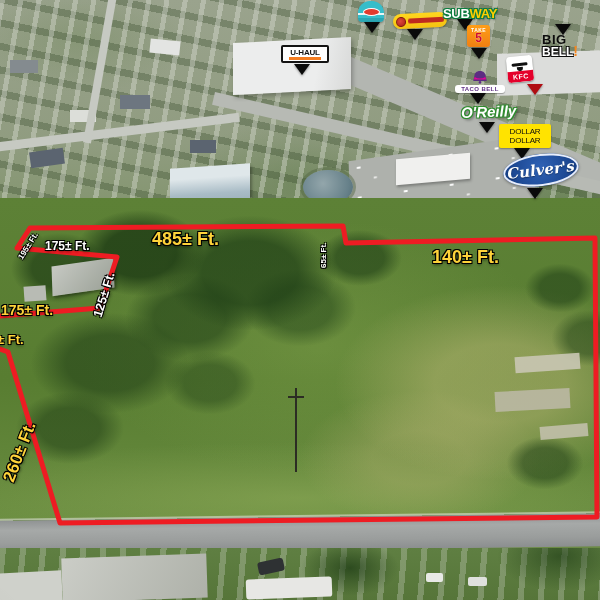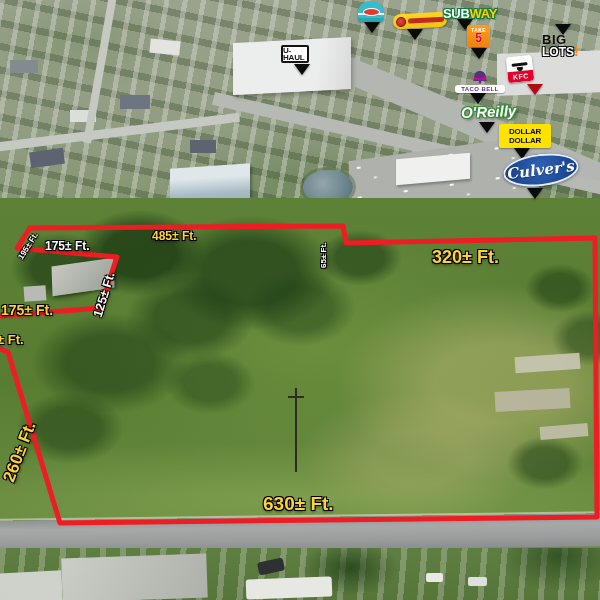--- a/index.html
+++ b/index.html
@@ -91,21 +91,21 @@
   .vignette{left:0;top:0;right:0;bottom:0;
     background:radial-gradient(120% 120% at 50% 45%, transparent 60%, rgba(20,30,15,.18));}
 
   
   .boundary{left:0;top:0;z-index:5;}
 
   
   .lbl{z-index:6;font-weight:700;white-space:nowrap;color:#fed33a;
     text-shadow:-1px -1px 0 #000,1px -1px 0 #000,-1px 1px 0 #000,1px 1px 0 #000,0 2px 3px rgba(0,0,0,.55);}
   .wl{color:#ffffff;}
-  .m485{left:152px;top:229px;font-size:12px;}
+  .m485{left:152px;top:229px;font-size:18px;}
   .m320{left:432px;top:247px;font-size:18px;}
   .m630{left:263px;top:493px;font-size:19px;}
   .m260{left:18px;top:465px;font-size:17px;transform:rotate(-69deg);transform-origin:left bottom;}
   .m175y{left:1px;top:302px;font-size:14px;}
   .mpart{left:-3px;top:332px;font-size:13px;}
   .m175w{left:45px;top:239px;font-size:12px;}
   .m125w{left:104px;top:305px;font-size:12.5px;transform:rotate(-73deg);transform-origin:left bottom;}
   .m195w{left:24px;top:252px;font-size:8px;transform:rotate(-58deg);transform-origin:left bottom;}
   .m65w{left:328px;top:259px;font-size:8px;transform:rotate(-90deg);transform-origin:left bottom;}
   .area{left:286px;top:335px;font-size:21px;text-decoration:underline;text-decoration-thickness:2px;text-underline-offset:3px;}
@@ -140,21 +140,21 @@
     align-items:center;justify-content:center;box-shadow:0 1px 2px rgba(0,0,0,.4);}
   .take5-take{position:static;font-size:5px;font-weight:900;color:#fff;letter-spacing:.4px;line-height:5px;}
   .take5-five{position:static;font-size:12px;font-weight:900;color:#cf0a2c;line-height:11px;text-shadow:0 0 1px #fff;}
 
   .biglots{left:542px;top:18px;line-height:11px;white-space:nowrap;margin-top:16px;}
   .bl-big{position:static;display:block;color:#0d0d0d;font-size:13px;font-weight:900;letter-spacing:.5px;}
   .bl-lots{position:static;color:#ffffff;font-size:12px;font-weight:900;
     text-shadow:-1px -1px 0 #0d0d0d,1px -1px 0 #0d0d0d,-1px 1px 0 #0d0d0d,1px 1px 0 #0d0d0d;}
   .bl-bang{position:static;color:#f6871f;font-size:14px;font-weight:900;}
 
-  .uhaul{left:281px;top:45px;width:28px;height:18px;background:#fff;border:2px solid #141414;border-radius:2px;
+  .uhaul{left:281px;top:45px;width:48px;height:18px;background:#fff;border:2px solid #141414;border-radius:2px;
     display:flex;flex-direction:column;align-items:center;justify-content:center;gap:1px;}
   .uhaul-text{position:static;font-size:8px;font-weight:900;letter-spacing:-.2px;color:#141414;line-height:7px;}
   .uhaul-bar{position:static;width:32px;height:3px;background:#f47c20;}
 
   .tacobell{left:455px;top:70px;width:50px;text-align:center;}
   .tb-bell{position:static;display:block;margin:0 auto;}
   .tb-box{position:static;display:block;background:#fff;border-radius:3px;padding:1px 2px;margin-top:1px;
     font-size:6px;font-weight:900;color:#5c2d82;letter-spacing:.4px;box-shadow:0 1px 1px rgba(0,0,0,.3);}
 
   .kfc{left:507px;top:56px;width:26px;height:26px;border-radius:4px;overflow:hidden;background:#fff;
@@ -164,21 +164,21 @@
   .kfc-band{left:0;bottom:0;width:100%;height:11px;background:#e4002b;color:#fff;font-size:7px;
     font-weight:900;text-align:center;line-height:11px;letter-spacing:.5px;}
 
   .oreilly{left:461px;top:103px;font-style:italic;font-weight:800;font-size:15px;color:#ffffff;white-space:nowrap;
     transform:rotate(-2deg);
     text-shadow:-1px -1px 0 #2f8c2f,1px -1px 0 #2f8c2f,-1px 1px 0 #2f8c2f,1px 1px 0 #2f8c2f,2px 2px 3px rgba(0,0,0,.5);}
 
   .dg{left:499px;top:124px;width:52px;height:24px;background:#ffe300;border-radius:2px;
     display:flex;flex-direction:column;align-items:center;justify-content:center;
     box-shadow:0 1px 2px rgba(0,0,0,.35);}
-  .dg span{position:static;font-size:8px;font-weight:700;line-height:9px;color:#0c0c0c;letter-spacing:-.2px;}
+  .dg span{position:static;font-size:8px;font-weight:400;line-height:9px;color:#0c0c0c;letter-spacing:-.2px;}
 
   .culvers{left:503px;top:154px;width:76px;height:32px;border-radius:50%;transform:rotate(-7deg);
     background:radial-gradient(circle at 50% 40%,#2f62b5,#1b4690 70%,#143a7e);
     box-shadow:inset 0 0 0 2px #e8eefc,0 1px 3px rgba(0,0,0,.4);
     display:flex;align-items:center;justify-content:center;}
   .culvers span{position:static;font-family:"DejaVu Serif",serif;font-style:italic;font-weight:700;
     font-size:15px;color:#fff;text-shadow:0 1px 1px rgba(0,0,0,.35);}
 </style>
 </head>
 <body>
@@ -218,22 +218,21 @@
   <div class="car-dark"></div>
   <div class="car-white1"></div>
   <div class="car-white2"></div>
   <div class="vignette"></div>
 
   <svg class="boundary" width="600" height="600" viewBox="0 0 600 600">
     <polyline points="0,316 100,308 117,257 17,248 30,228 343,226 346,243 595,238 597,517 60,523 8,352 0,349" fill="none" stroke="#ee1c23" stroke-width="5" stroke-linejoin="round" stroke-linecap="round"></polyline>
   </svg>
 
   <div class="lbl m485">485± Ft.</div>
-  <div class="lbl m320">320± Ft.</div>
-  <div class="lbl m630">630± Ft.</div>
+  <div class="lbl m320">140± Ft.</div>
   <div class="lbl m260">260± Ft.</div>
   <div class="lbl m175y">175± Ft.</div>
   <div class="lbl mpart">± Ft.</div>
   <div class="lbl wl m175w">175± Ft.</div>
   <div class="lbl wl m125w">125± Ft.</div>
   <div class="lbl wl m195w">195± Ft.</div>
   <div class="lbl wl m65w">65± Ft.</div>
 
   <div class="logo teal-logo">
     <div class="teal-oval"></div>
@@ -252,21 +251,21 @@
   <div class="ptr" style="left:457px;top:19px;"></div>
 
   <div class="logo take5">
     <span class="take5-take">TAKE</span>
     <span class="take5-five">5</span>
   </div>
   <div class="ptr" style="left:471px;top:48px;"></div>
 
   <div class="logo biglots">
     <span class="bl-big">BIG</span>
-    <span class="bl-lots">LOTS</span><span class="bl-bang">!</span>
+    <span class="bl-lots">BELL</span><span class="bl-bang">!</span>
   </div>
   <div class="ptr" style="left:555px;top:24px;"></div>
 
   <div class="logo uhaul">
     <span class="uhaul-text">U-HAUL</span>
     <span class="uhaul-bar"></span>
   </div>
   <div class="ptr" style="left:294px;top:64px;"></div>
 
   <div class="logo tacobell">

